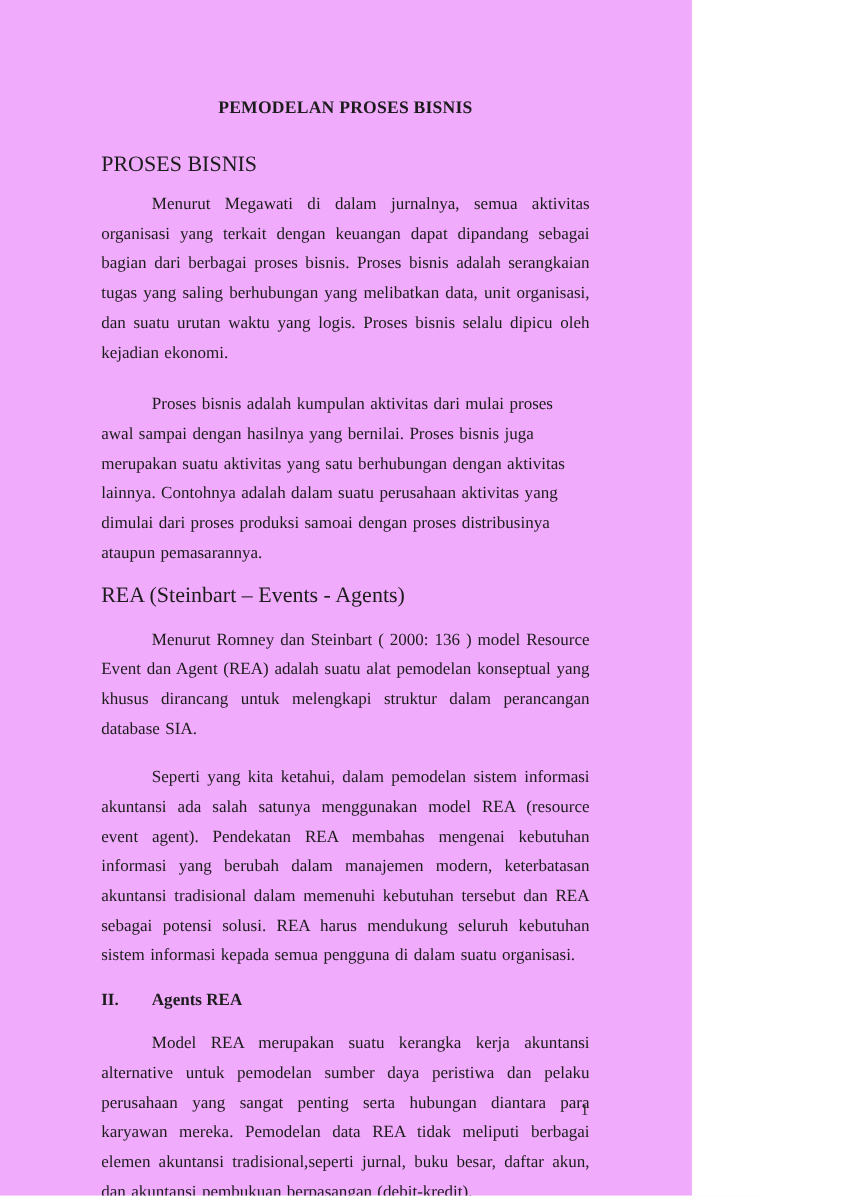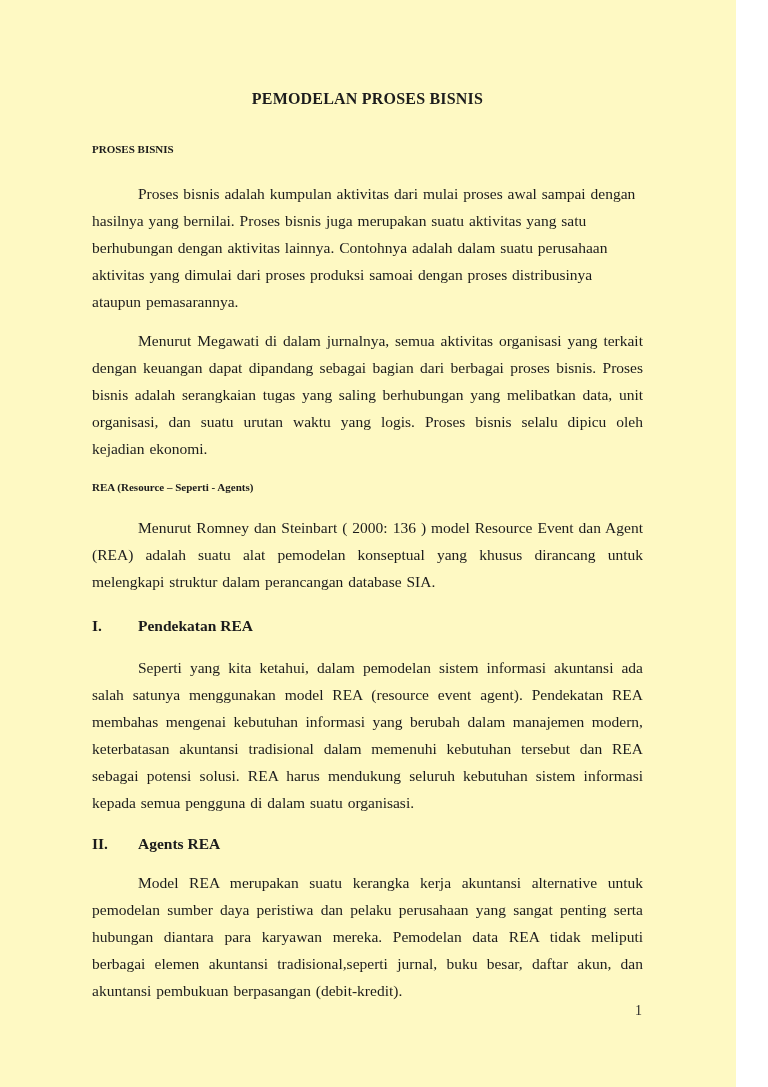--- a/index.html
+++ b/index.html
@@ -2,40 +2,40 @@
 <html><head>
 <meta charset="utf-8">
 <style>
   html, body {
     margin: 0;
     padding: 0;
     background: #ffffff;
   }
   .page {
     position: relative;
-    width: 736px;
+    width: 629px;
     height: 1087px;
-    background: #fef9c3;
+    background: #f0abfc;
     color: #1c1c1c;
     font-family: "Liberation Serif", "DejaVu Serif", serif;
     box-sizing: border-box;
     padding: 88px 93px 0 92px;
     overflow: hidden;
   }
   .doc-title {
     text-align: center;
     font-weight: bold;
     font-size: 16px;
     line-height: 22px;
     letter-spacing: 0.2px;
   }
   .h-main {
     margin: 28px 0 0 0;
-    font-weight: bold;
-    font-size: 11px;
+    font-weight: normal;
+    font-size: 20px;
     line-height: 22px;
   }
   .para {
     margin: 0;
     font-size: 15.5px;
     line-height: 27px;
     text-indent: 46px;
     word-spacing: 1px;
   }
   .justify { text-align: justify; }
@@ -67,31 +67,28 @@
 </style>
 </head>
 <body>
 
 <div class="page">
 
   <div class="doc-title">PEMODELAN PROSES BISNIS</div>
 
   <div class="h-main">PROSES BISNIS</div>
 
+  <p class="para justify mt-p2">Menurut Megawati di dalam jurnalnya, semua aktivitas organisasi yang terkait dengan keuangan dapat dipandang sebagai bagian dari berbagai proses bisnis. Proses bisnis adalah serangkaian tugas yang saling berhubungan yang melibatkan data, unit organisasi, dan suatu urutan waktu yang logis. Proses bisnis selalu dipicu oleh kejadian ekonomi.</p>
+
   <p class="para mt-p1">Proses bisnis adalah kumpulan aktivitas dari mulai proses awal sampai dengan hasilnya yang bernilai. Proses bisnis juga merupakan suatu aktivitas yang satu berhubungan dengan aktivitas lainnya. Contohnya adalah dalam suatu perusahaan aktivitas yang dimulai dari proses produksi samoai dengan proses distribusinya ataupun pemasarannya.</p>
 
-  <p class="para justify mt-p2">Menurut Megawati di dalam jurnalnya, semua aktivitas organisasi yang terkait dengan keuangan dapat dipandang sebagai bagian dari berbagai proses bisnis. Proses bisnis adalah serangkaian tugas yang saling berhubungan yang melibatkan data, unit organisasi, dan suatu urutan waktu yang logis. Proses bisnis selalu dipicu oleh kejadian ekonomi.</p>
-
-  <div class="h-main h-rea">REA (Resource – Seperti - Agents)</div>
+  <div class="h-main h-rea">REA (Steinbart – Events - Agents)</div>
 
   <p class="para justify mt-p3">Menurut Romney dan Steinbart ( 2000: 136 ) model Resource Event dan Agent (REA) adalah suatu alat pemodelan konseptual yang khusus dirancang untuk melengkapi struktur dalam perancangan database SIA.</p>
 
-  <div class="list-heading">
-    <span class="numeral">I.</span><span class="list-title">Pendekatan REA</span>
-  </div>
 
   <p class="para justify mt-p4">Seperti yang kita ketahui, dalam pemodelan sistem informasi akuntansi ada salah satunya menggunakan model REA (resource event agent). Pendekatan REA membahas mengenai kebutuhan informasi yang berubah dalam manajemen modern, keterbatasan akuntansi tradisional dalam memenuhi kebutuhan tersebut dan REA sebagai potensi solusi. REA harus mendukung seluruh kebutuhan sistem informasi kepada semua pengguna di dalam suatu organisasi.</p>
 
   <div class="list-heading mt-list2">
     <span class="numeral">II.</span><span class="list-title">Agents REA</span>
   </div>
 
   <p class="para justify mt-p5">Model REA merupakan suatu kerangka kerja akuntansi alternative untuk pemodelan sumber daya peristiwa dan pelaku perusahaan yang sangat penting serta hubungan diantara para karyawan mereka. Pemodelan data REA tidak meliputi berbagai elemen akuntansi tradisional,seperti jurnal, buku besar, daftar akun, dan akuntansi pembukuan berpasangan (debit-kredit).</p>
 
   <div class="page-number">1</div>

